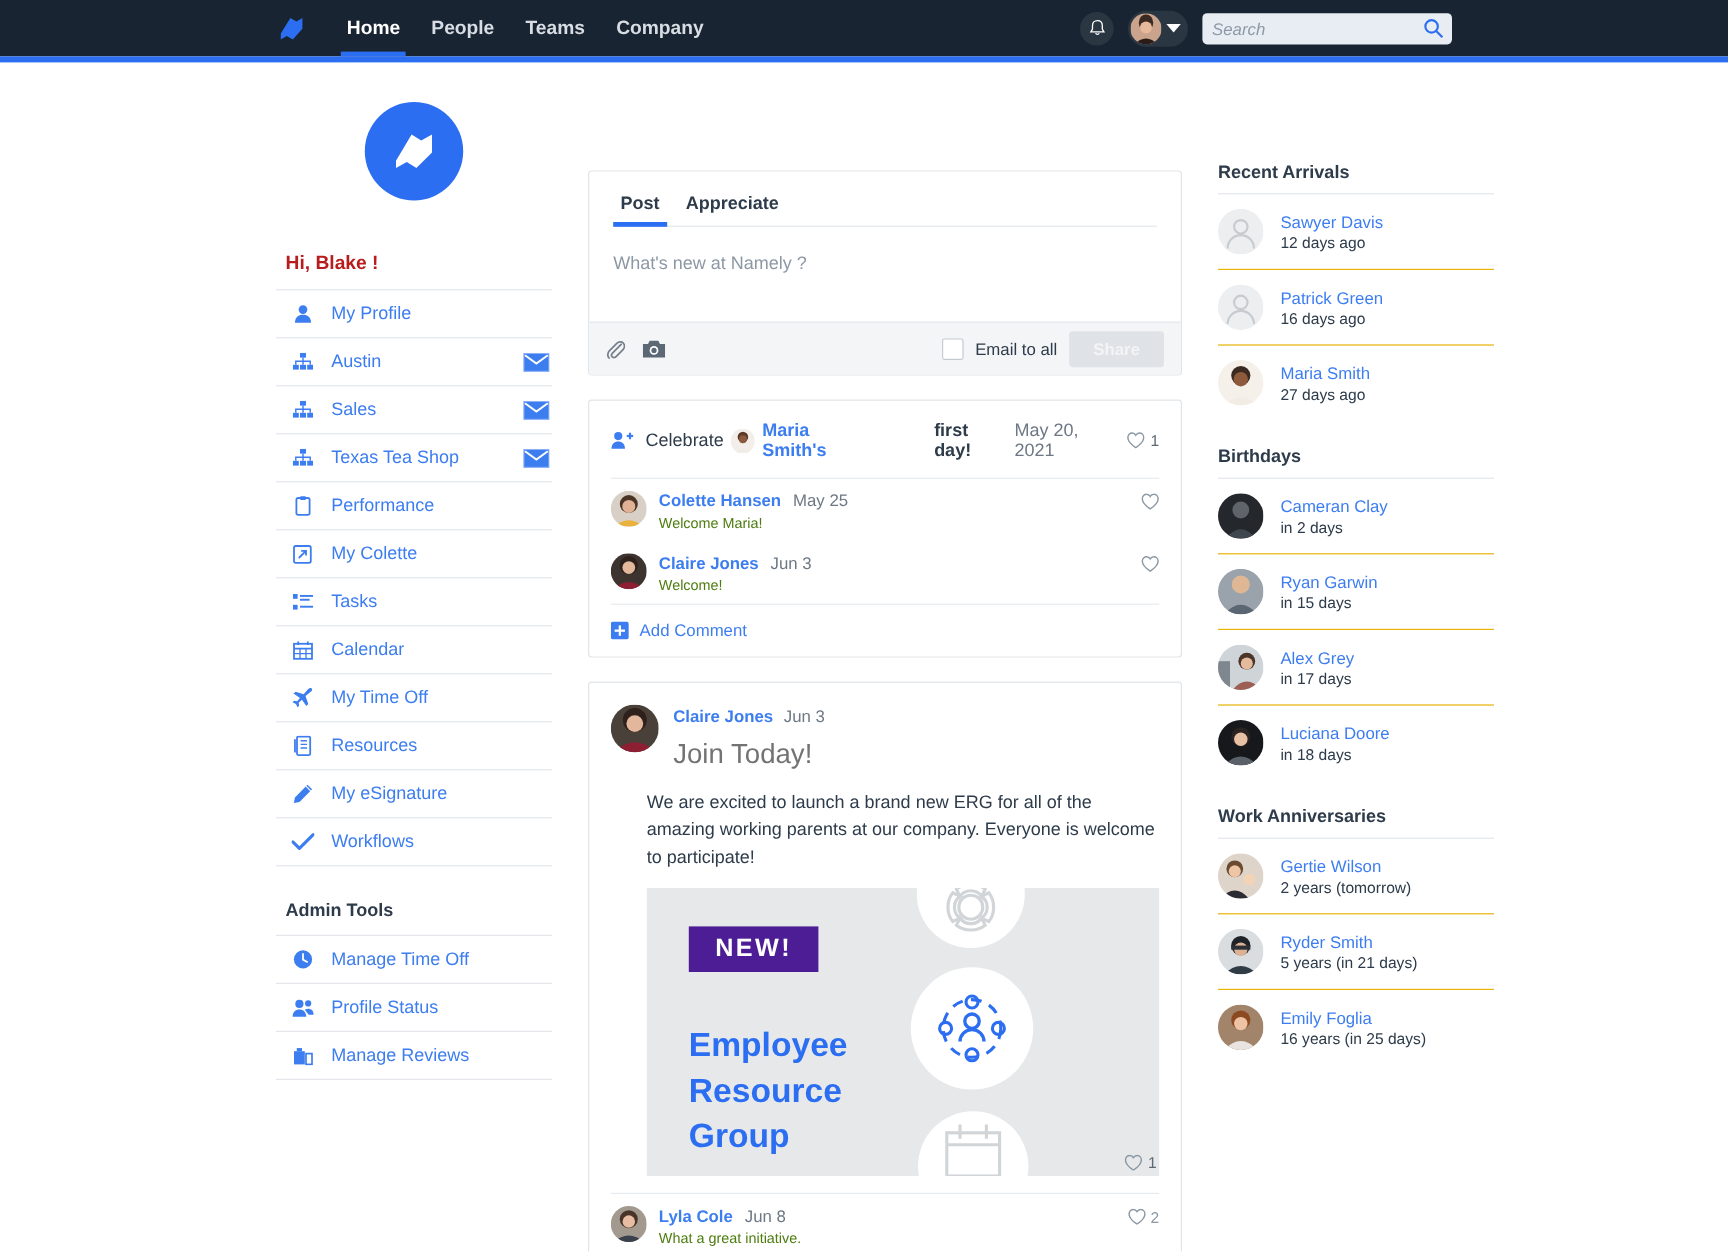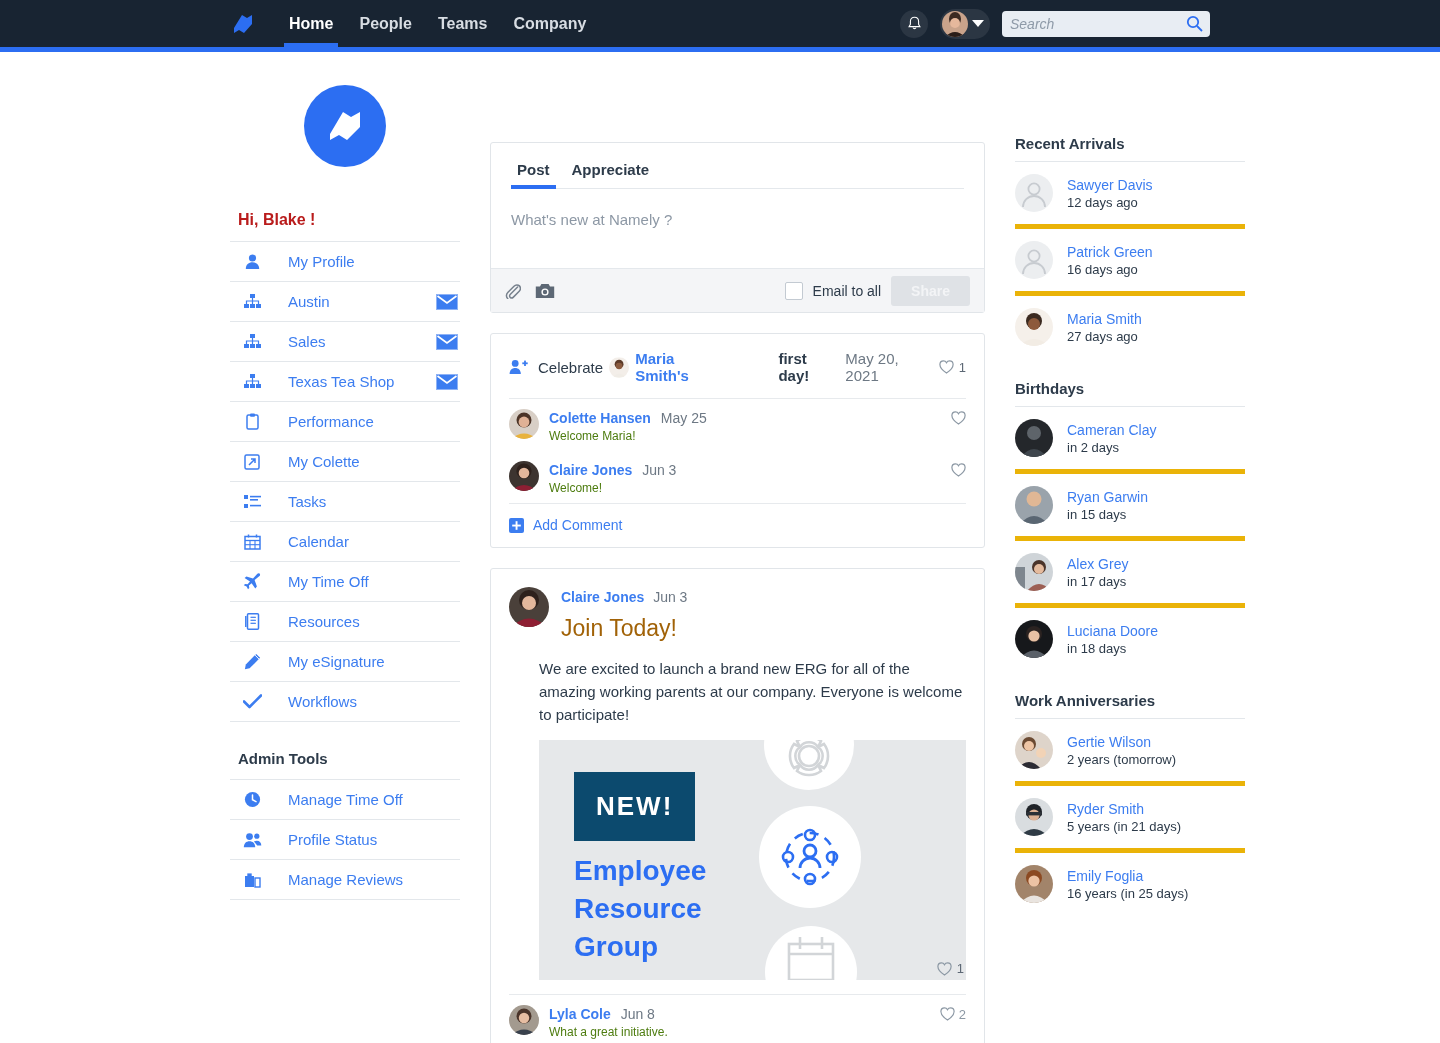--- a/index.html
+++ b/index.html
@@ -127,21 +127,21 @@
     cursor: pointer;
     padding-left: 8px;
   }
   .navitem .ico {
     width: 28px; flex: 0 0 28px;
     display: flex; align-items: center; justify-content: center;
     color: #3c7df0;
   }
   .navitem .lbl {
     color: #3c7df0; font-size: 15px;
-    margin-left: 22px;
+    margin-left: 10px;
   }
   .navitem .mail { margin-left: auto; margin-right: 2px; display:flex; }
   .section-head {
     font-size: 15px; font-weight: bold; color: #2d3b4a;
     margin: 28px 0 12px 0; padding-left: 8px;
   }
 
   
   .col-mid { flex: 0 0 495px; margin-left: 30px; padding-top: 95px; }
   .card {
@@ -223,33 +223,33 @@
     padding: 13px 18px 14px 18px;
     color: #3c7df0; font-size: 14px; cursor: pointer;
   }
 
   
   .post-head { display: flex; gap: 12px; padding: 18px 18px 0 18px; }
   .post-head .av { width: 40px; height: 40px; border-radius: 50%; overflow: hidden; flex: 0 0 40px; }
   .post-meta { font-size: 14px; padding-top: 2px; }
   .post-meta .name { color: #3c7df0; font-weight: bold; }
   .post-meta .when { color: #6d7884; margin-left: 5px; }
-  .post-title { font-size: 23px; color: #a16207; margin-top: 10px; }
+  .post-title { font-size: 23px; color: #737373; margin-top: 10px; }
   .post-body { padding: 16px 18px 0 48px; font-size: 15px; color: #2d3b4a; line-height: 1.52; }
   .post-image-wrap { padding: 14px 18px 0 48px; position: relative; }
   .erg {
     background: #e6e8ea;
     height: 240px; width: 100%;
     position: relative; overflow: hidden;
   }
   .erg .newtag {
     position: absolute; left: 35px; top: 32px;
-    background: #0c4a6e; color: #fff;
-    font-size: 26px; font-weight: bold; letter-spacing: 2px;
-    padding: 19px 22px;
+    background: #4c1d95; color: #fff;
+    font-size: 21px; font-weight: bold; letter-spacing: 2px;
+    padding: 7px 22px;
   }
   .erg .ergtxt {
     position: absolute; left: 35px; top: 112px;
     color: #2c6ef2; font-size: 28px; font-weight: bold;
     line-height: 1.35;
   }
   .erg .bub {
     position: absolute; border-radius: 50%; background: #fff;
     display: flex; align-items: center; justify-content: center;
   }
@@ -261,21 +261,21 @@
 
   
   .col-right { flex: 0 0 230px; margin-left: 30px; padding-top: 88px; }
   .r-head {
     font-size: 15px; font-weight: bold; color: #2d3b4a;
     padding-bottom: 9px; border-bottom: 1px solid #e3e7eb;
   }
   .r-item {
     display: flex; align-items: center; gap: 14px;
     padding: 12px 0;
-    border-bottom: 5px solid #eab308;
+    border-bottom: 1px solid #eab308;
   }
   .r-item:last-child { border-bottom: none; }
   .r-item .av { width: 38px; height: 38px; border-radius: 50%; overflow: hidden; flex: 0 0 38px; }
   .r-item .nm { color: #3c7df0; font-size: 14px; cursor: pointer; }
   .r-item .sub { color: #2d3b4a; font-size: 13px; margin-top: 2px; }
   .r-block { margin-bottom: 22px; }
   .avimg { width: 100%; height: 100%; object-fit: cover; display: block; }
 </style>
 </head>
 <body>

